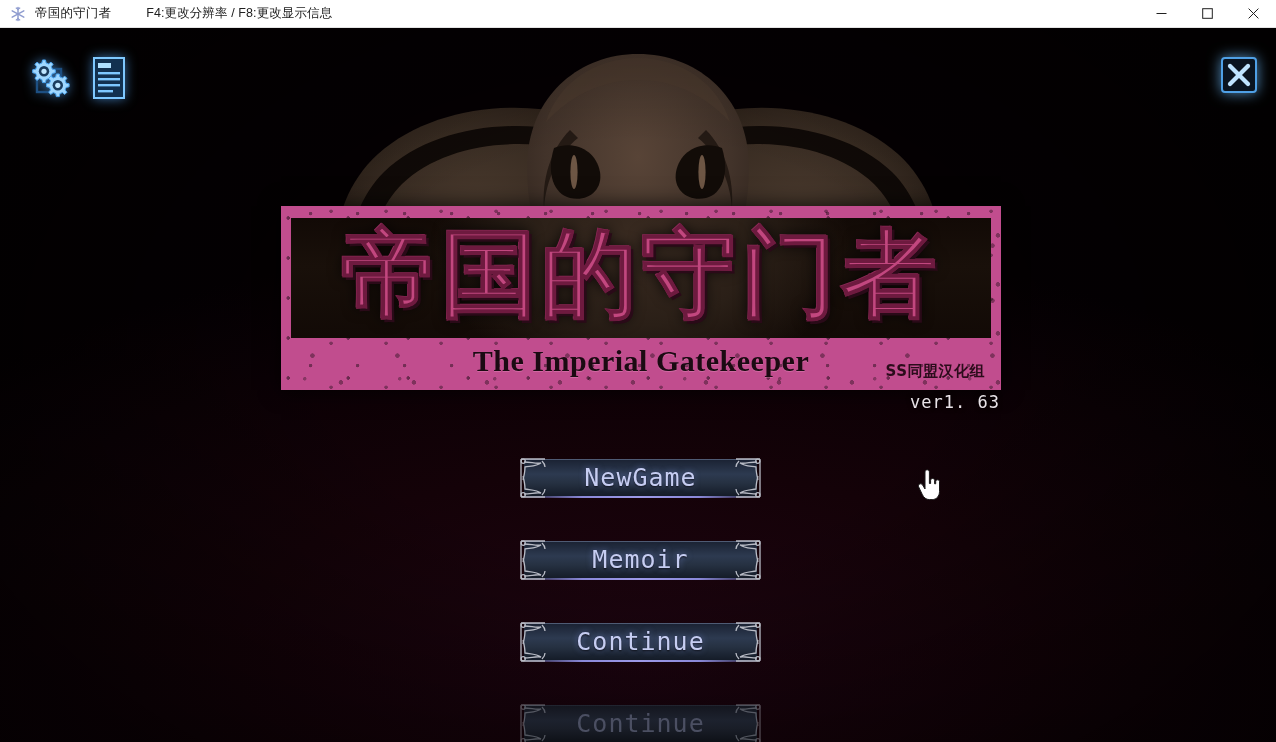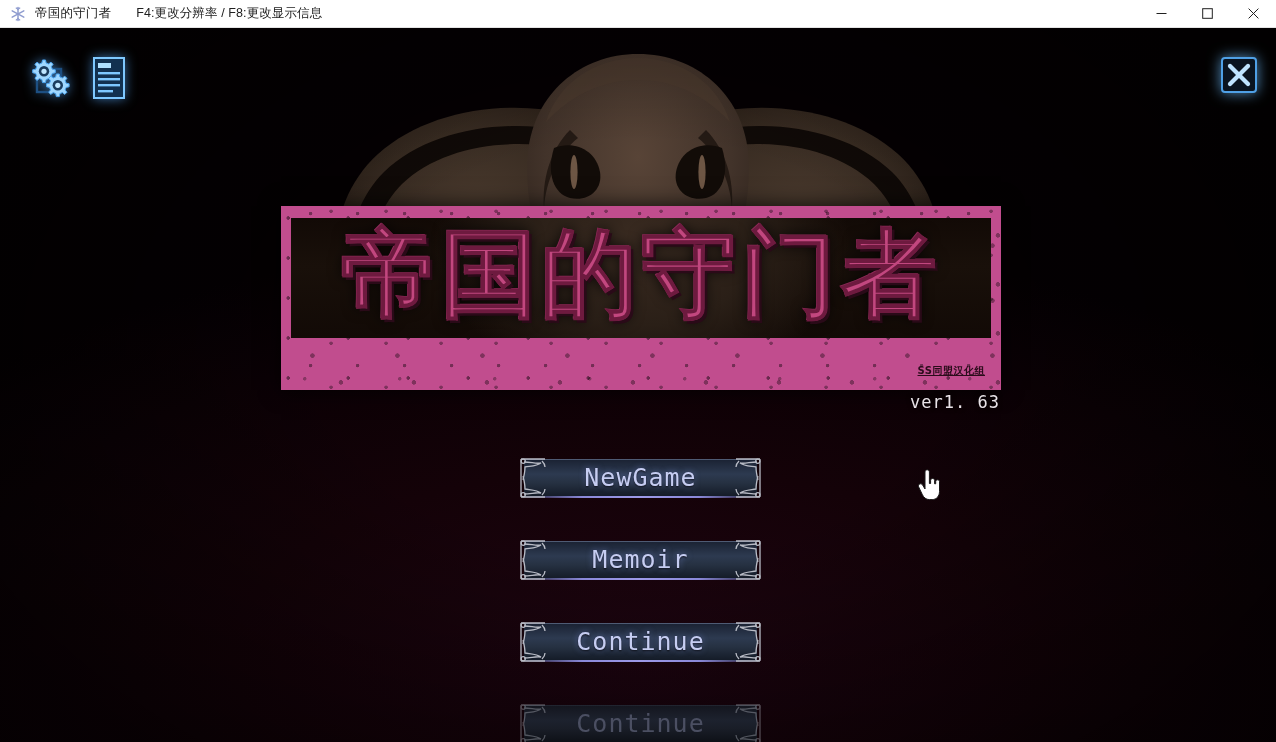--- a/index.html
+++ b/index.html
@@ -19,21 +19,21 @@
     width:16px; height:16px; margin-left:10px; margin-right:9px;
     position:relative; flex:0 0 auto;
   }
   #app-icon svg{ display:block; }
   #title-text{
     font-size:12.5px; color:#202020; white-space:nowrap;
     letter-spacing:.2px;
   }
   #hint-text{
     font-size:12.5px; color:#202020; white-space:nowrap;
-    margin-left:25px; letter-spacing:.1px;
+    margin-left:35px; letter-spacing:.1px;
   }
   #win-controls{ margin-left:auto; display:flex; height:28px; }
   .wbtn{
     width:46px; height:28px; display:flex;
     align-items:center; justify-content:center;
     cursor:default;
   }
   .wbtn svg{ display:block; }
 
   
@@ -129,24 +129,23 @@
     font-family:"Liberation Serif", serif;
     font-weight:bold; font-size:30px; letter-spacing:.5px;
     color:#1b0a12;
     text-shadow:0 1px 0 rgba(255,190,225,.25);
     user-select:none;
   }
   #logo-credit{
     position:absolute; right:16px; bottom:8px; height:22px;
     display:flex; align-items:center;
     font-family:"DejaVu Sans", sans-serif;
-    font-weight:bold; font-size:10px; letter-spacing:.5px;
+    font-weight:bold; font-size:15px; letter-spacing:.5px;
     color:#2b0c1b;
     user-select:none;
-    text-decoration:underline;
   }
 
   
   #version{
     position:absolute; right:276px; top:364px;
     font-family:"DejaVu Sans Mono", monospace;
     font-size:17px; color:#e9e3e8; letter-spacing:1px;
     text-shadow:0 0 5px rgba(0,0,0,.9);
     user-select:none;
   }
@@ -332,20 +331,21 @@
         <line x1="28" y1="10" x2="10" y2="28"></line>
       </g>
     </svg>
   </div>
 
   <div id="logo">
     <div id="logo-frame"></div>
     <div id="logo-inner">
       <div id="logo-cn">帝国的守门者</div>
     </div>
+    <div id="logo-en">The Imperial Gatekeeper</div>
     <div id="logo-credit">SS同盟汉化组</div>
   </div>
 
   <div id="version">ver1. 63</div>
 
   <div id="menu">
 
     <div class="mbtn">
       <div class="mbtn-bg"></div>
       <div class="mbtn-underline"></div>

